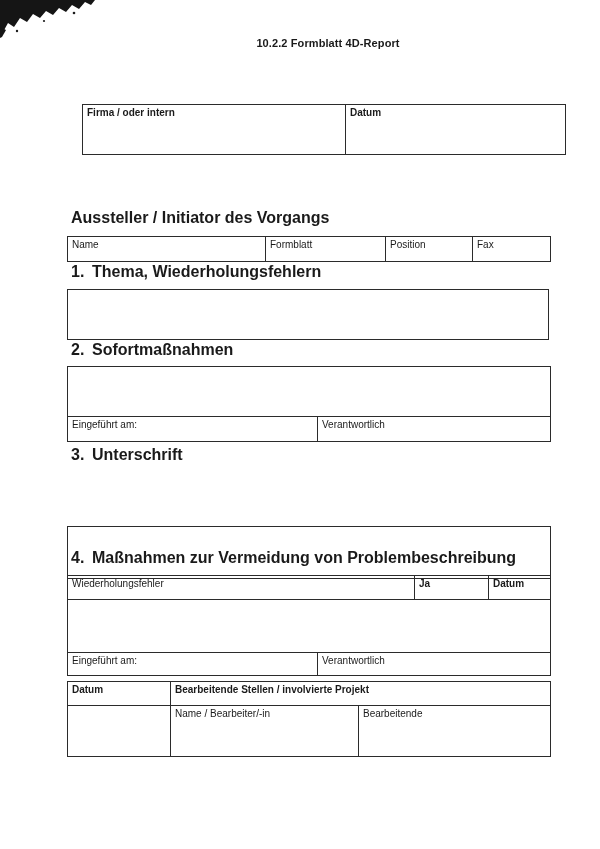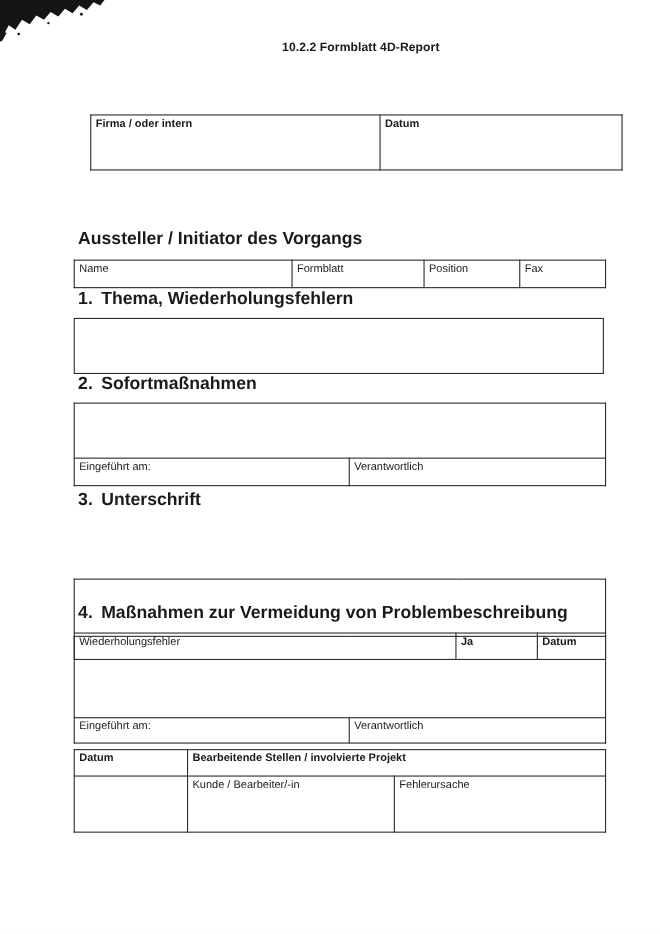--- a/index.html
+++ b/index.html
@@ -181,22 +181,22 @@
       <td style="height:19px">
         <span class="b">Datum</span>
       </td>
       <td colspan="2">
         <span class="b">Bearbeitende Stellen / involvierte Projekt</span>
       </td>
     </tr>
     <tr>
       <td style="height:46px"></td>
       <td>
-        <span>Kunde / Bearbeiter/-in</span>
-      </td>
-      <td>
-        <span>Fehlerursache</span>
+        <span>Name / Bearbeiter/-in</span>
+      </td>
+      <td>
+        <span>Bearbeitende</span>
       </td>
     </tr>
   </tbody>
     </table>
 
 </div>
 
 </body></html>

